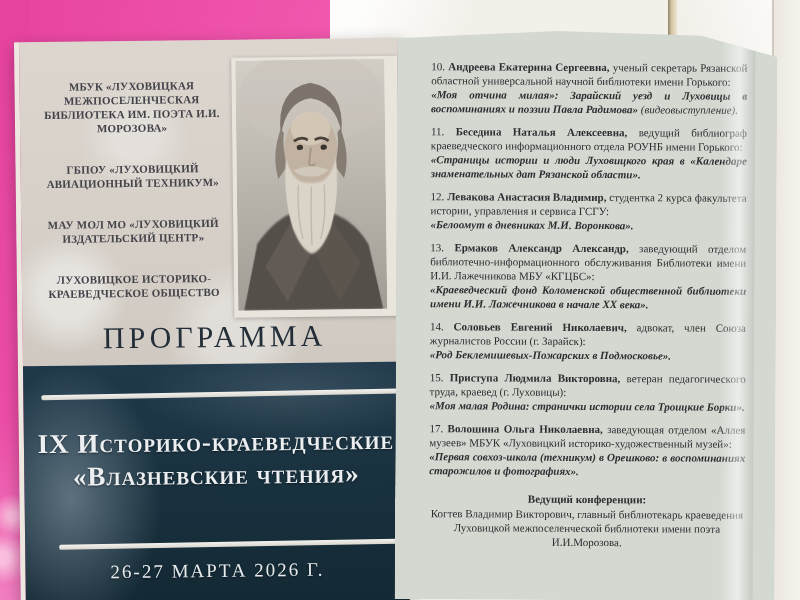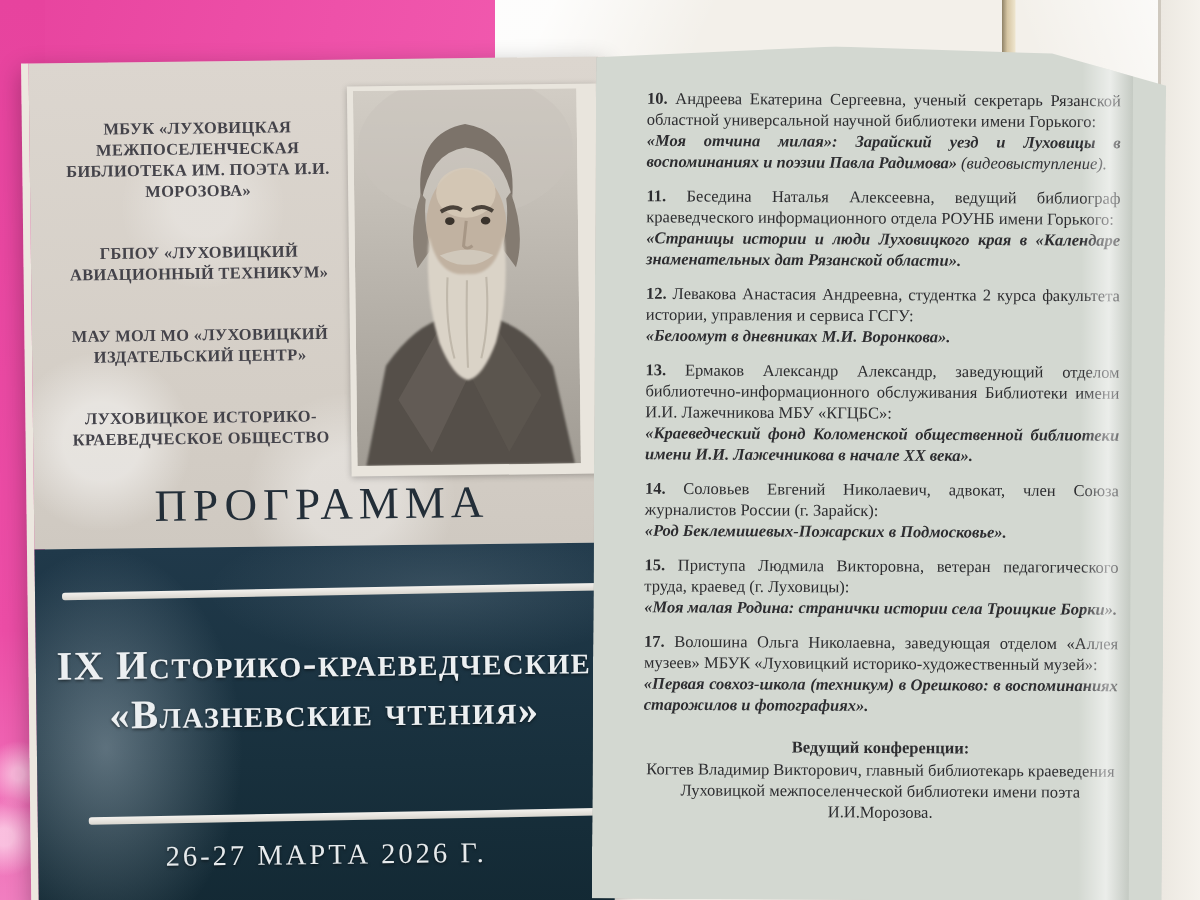--- a/index.html
+++ b/index.html
@@ -66,22 +66,22 @@
   .page{position:absolute;left:396px;top:30px;width:380px;height:570px;
     transform:rotate(0.3deg);background:#d3d8d1;
     clip-path:polygon(0 1.6%,42% 0.2%,80% 0.9%,100% 4.6%,100% 100%,0 100%);
     box-shadow:-5px 4px 10px rgba(0,0,0,.15);}
   .page-fold{position:absolute;right:22px;top:0;bottom:0;width:34px;
     background:linear-gradient(90deg,rgba(255,255,255,0),rgba(255,255,255,.55) 55%,rgba(90,100,90,.12));}
   .page-body{position:relative;padding:30px 30px 0 34px;font-size:11px;line-height:14px;
     color:#2d2d30;text-align:justify;}
   .item{margin-bottom:9px;}
   .item p{margin:0;}
-  .item .num{font-weight:bold;}
-  .item .speaker{font-weight:normal;}
+  .item .num{font-weight:normal;}
+  .item .speaker{font-weight:bold;}
   .item .title{font-weight:bold;font-style:italic;}
   .item .note{font-style:italic;}
   .page-footer{margin-top:14px;text-align:center;}
   .page-footer .label{font-weight:bold;margin:0 0 1px 0;}
   .page-footer .who{margin:0;}
   .page-footer .name{font-weight:normal;}
 </style>
 </head>
 <body>
 
@@ -152,21 +152,21 @@
     <p><span class="num">10.</span> <span class="speaker">Андреева Екатерина Сергеевна,</span><span class="role"> ученый секретарь Рязанской областной универсальной научной библиотеки имени Горького:</span></p>
     <p><span class="title">«Моя отчина милая»: Зарайский уезд и Луховицы в воспоминаниях и поэзии Павла Радимова»</span><span class="note"> (видеовыступление).</span></p>
   </div>
 
   <div class="item">
     <p><span class="num">11.</span> <span class="speaker">Беседина Наталья Алексеевна,</span><span class="role"> ведущий библиограф краеведческого информационного отдела РОУНБ имени Горького:</span></p>
     <p><span class="title">«Страницы истории и люди Луховицкого края в «Календаре знаменательных дат Рязанской области».</span></p>
   </div>
 
   <div class="item">
-    <p><span class="num">12.</span> <span class="speaker">Левакова Анастасия Андреевна,</span><span class="role"> студентка 2 курса факультета истории, управления и сервиса ГСГУ:</span></p>
+    <p><span class="num">12.</span> <span class="speaker">Левакова Анастасия Владимир,</span><span class="role"> студентка 2 курса факультета истории, управления и сервиса ГСГУ:</span></p>
     <p><span class="title">«Белоомут в дневниках М.И. Воронкова».</span></p>
   </div>
 
   <div class="item">
     <p><span class="num">13.</span> <span class="speaker">Ермаков Александр Александр,</span><span class="role"> заведующий отделом библиотечно-информационного обслуживания Библиотеки имени И.И. Лажечникова МБУ «КГЦБС»:</span></p>
     <p><span class="title">«Краеведческий фонд Коломенской общественной библиотеки имени И.И. Лажечникова в начале XX века».</span></p>
   </div>
 
   <div class="item">
     <p><span class="num">14.</span> <span class="speaker">Соловьев Евгений Николаевич,</span><span class="role"> адвокат, член Союза журналистов России (г. Зарайск):</span></p>

